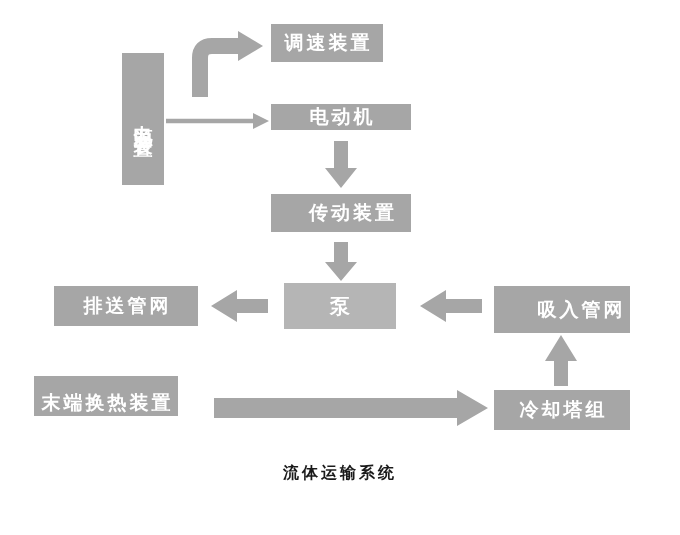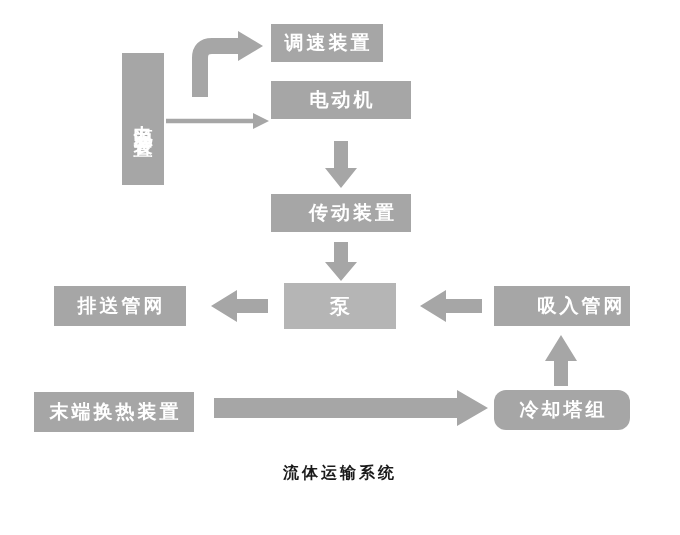--- a/index.html
+++ b/index.html
@@ -85,43 +85,43 @@
   </svg>
 
   <div class="node vertical" style="left:122px; top:53px; width:42px; height:132px;">
     <span>电源装置</span>
   </div>
 
   <div class="node" style="left:271px; top:24px; width:112px; height:38px;">
     <span>调速装置</span>
   </div>
 
-  <div class="node" style="left:271px; top:81px; width:140px; height:38px;">
+  <div class="node" style="left:271px; top:104px; width:140px; height:26px;">
     <span>电动机</span>
   </div>
 
   <div class="node" style="left:271px; top:194px; width:140px; height:38px;padding-left:21px;">
     <span>传动装置</span>
   </div>
 
   <div class="node pump" style="left:284px; top:283px; width:112px; height:46px;">
     <span>泵</span>
   </div>
 
-  <div class="node" style="left:54px; top:286px; width:132px; height:40px;">
+  <div class="node" style="left:54px; top:286px; width:144px; height:40px;">
     <span>排送管网</span>
   </div>
 
-  <div class="node" style="left:494px; top:286px; width:136px; height:40px;padding-left:36px;">
+  <div class="node" style="left:494px; top:286px; width:136px; height:47px;padding-left:36px;">
     <span>吸入管网</span>
   </div>
 
-  <div class="node" style="left:34px; top:392px; width:160px; height:40px;">
+  <div class="node" style="left:34px; top:376px; width:144px; height:40px;align-items:flex-end;">
     <span>末端换热装置</span>
   </div>
 
-  <div class="node" style="left:494px; top:390px; width:136px; height:40px;border-radius:12px;">
+  <div class="node" style="left:494px; top:390px; width:136px; height:40px;">
     <span>冷却塔组</span>
   </div>
 
   <div class="diagram-title">流体运输系统</div>
 
 </div>
 
 </body></html>

